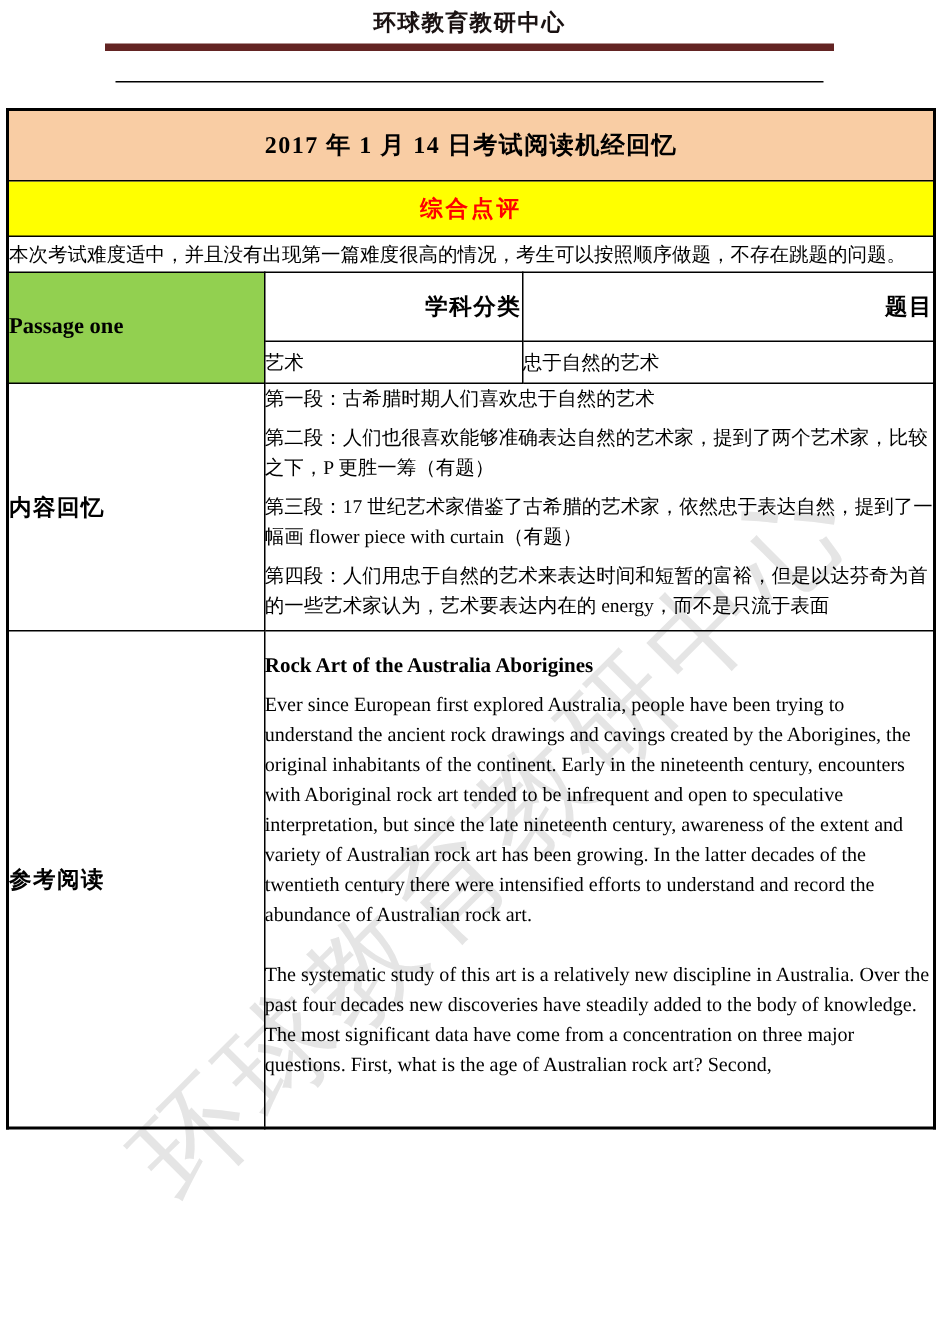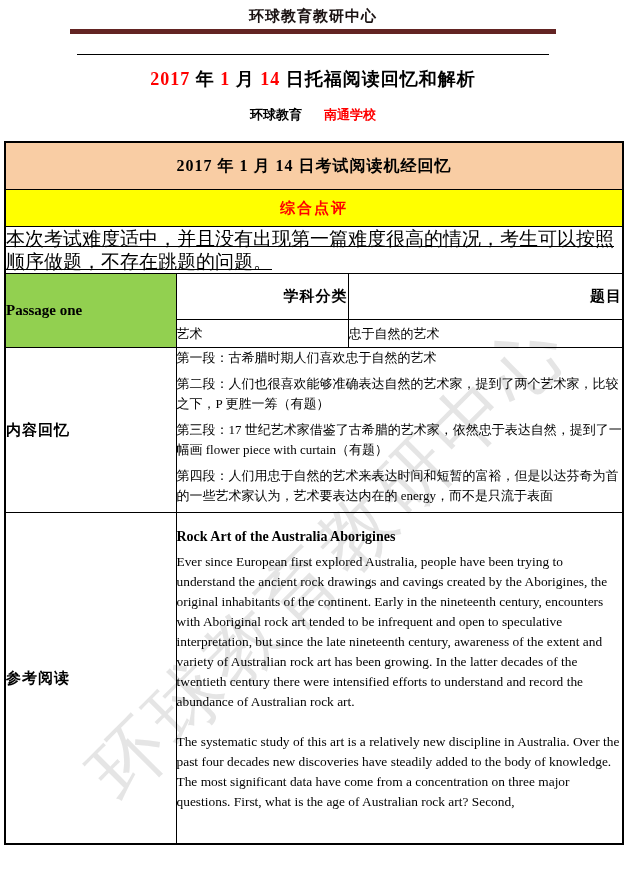--- a/index.html
+++ b/index.html
@@ -40,21 +40,21 @@
   table.main{border:2px solid #000;padding-left:22px;}
   td.exam-header{
     background:var(--peach);height:46px;text-align:center;
     font-size:16px;font-weight:bold;letter-spacing:1px;
   }
   td.summary-label{
     background:var(--yellow);height:36px;text-align:center;
     font-size:15px;font-weight:bold;color:var(--red);letter-spacing:2px;
   }
   td.summary-text{
-    padding:5px 9px 7px 9px;font-size:19px;line-height:23px;background:transparent;text-decoration:underline;
+    padding:5px 9px 7px 9px;font-size:13px;line-height:23px;background:transparent;
   }
   td.passage-label{
     background:var(--green);vertical-align:top;padding:10px 8px;
     font-size:15px;font-weight:bold;
   }
   td.col-head{height:45px;text-align:right;font-size:15px;font-weight:bold;letter-spacing:1px;}
   td.subject-cell,td.title-cell{height:27px;padding:0 0 2px 8px;font-size:13px;vertical-align:middle;}
   td.section-label{vertical-align:top;padding:10px 8px;font-size:15px;font-weight:bold;letter-spacing:1px;margin-top:36px;}
   td.recall-cell{vertical-align:top;padding:6px 10px 4px 10px;}
   td.recall-cell p{margin:0 0 6px 0;font-size:13px;line-height:20px;}
@@ -68,26 +68,21 @@
 <body>
 
 <div class="watermark">环球教育教研中心</div>
 
 <div class="content">
 
   <div class="org-title">环球教育教研中心</div>
   <div class="org-bar"></div>
   <hr class="thin-rule">
 
-  <div class="doc-title"><span style="color: rgb(255, 0, 0);">2017 </span><span style="color: rgb(0, 0, 0);">年 </span><span style="color: rgb(255, 0, 0);">1 </span><span style="color: rgb(0, 0, 0);">月 </span><span style="color: rgb(255, 0, 0);">14 </span><span style="color: rgb(0, 0, 0);">日托福阅读回忆和解析</span></div>
 
-  <div class="byline first">
-    <span>环球教育</span>
-    <span class="red">南通学校</span>
-  </div>
 
   <table class="main">
     <colgroup>
       <col style="width:171px">
         <col style="width:172px">
         <col style="width:275px">
     </colgroup>
     <tbody>
       <tr>
         <td colspan="3" class="exam-header">2017 年 1 月 14 日考试阅读机经回忆</td>

